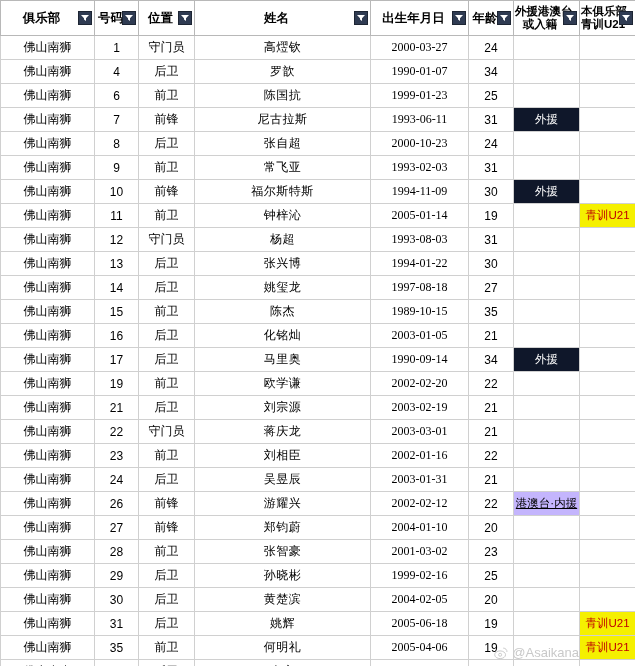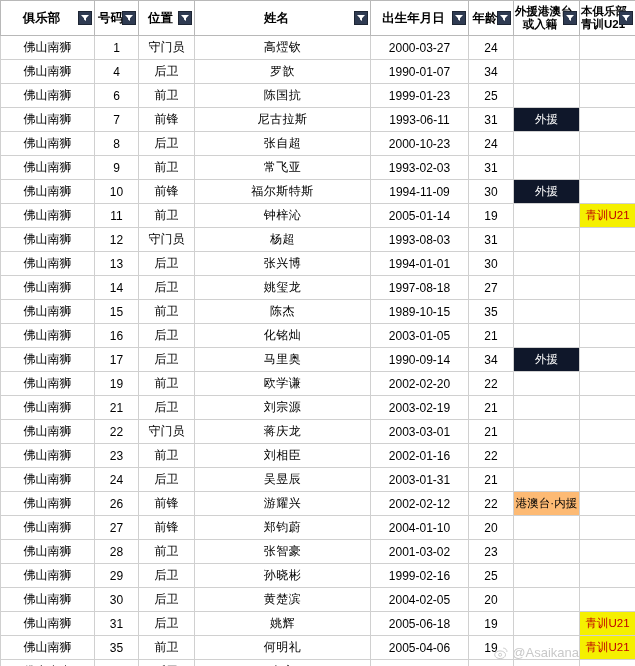--- a/index.html
+++ b/index.html
@@ -69,32 +69,33 @@
   .col-name   { width: 176px; }
   .col-dob    { width: 98px; }
   .col-age    { width: 45px; }
   .col-foreign{ width: 66px; }
   .col-youth  { width: 56px; }
 
   td.c-club { text-align: center; }
   td.c-num  { text-align: center; }
   td.c-pos  { text-align: center; margin-top: 8px; }
   td.c-name { text-align: center; letter-spacing: 0.5px; }
-  td.c-dob  { text-align: center; }
+  td.c-dob  { text-align: center; font-family: Liberation Serif, serif; }
   td.c-age  { text-align: center; }
   td.tag    { font-size: 11.5px; }
 
   .tag-foreign {
     background: #0f172a;
     color: #ffffff;
   }
   .tag-hk {
-    background: #fdba74;
+    background: #c4b5fd;
     color: #000000;
     font-size: 11px;
+    text-decoration: underline;
   }
   .tag-youth {
     background: #f5f000;
     color: #c00000;
   }
 
   #watermark {
     position: absolute;
     left: 0;
     right: 0;
@@ -282,21 +283,21 @@
           <td class="c-dob">1993-08-03</td>
           <td class="c-age">31</td>
           <td class="tag"></td>
           <td class="tag"></td>
         </tr>
         <tr>
           <td class="c-club">佛山南狮</td>
           <td class="c-num">13</td>
           <td class="c-pos">后卫</td>
           <td class="c-name">张兴博</td>
-          <td class="c-dob">1994-01-01</td>
+          <td class="c-dob">1994-01-22</td>
           <td class="c-age">30</td>
           <td class="tag"></td>
           <td class="tag"></td>
         </tr>
         <tr>
           <td class="c-club">佛山南狮</td>
           <td class="c-num">14</td>
           <td class="c-pos">后卫</td>
           <td class="c-name">姚玺龙</td>
           <td class="c-dob">1997-08-18</td>

